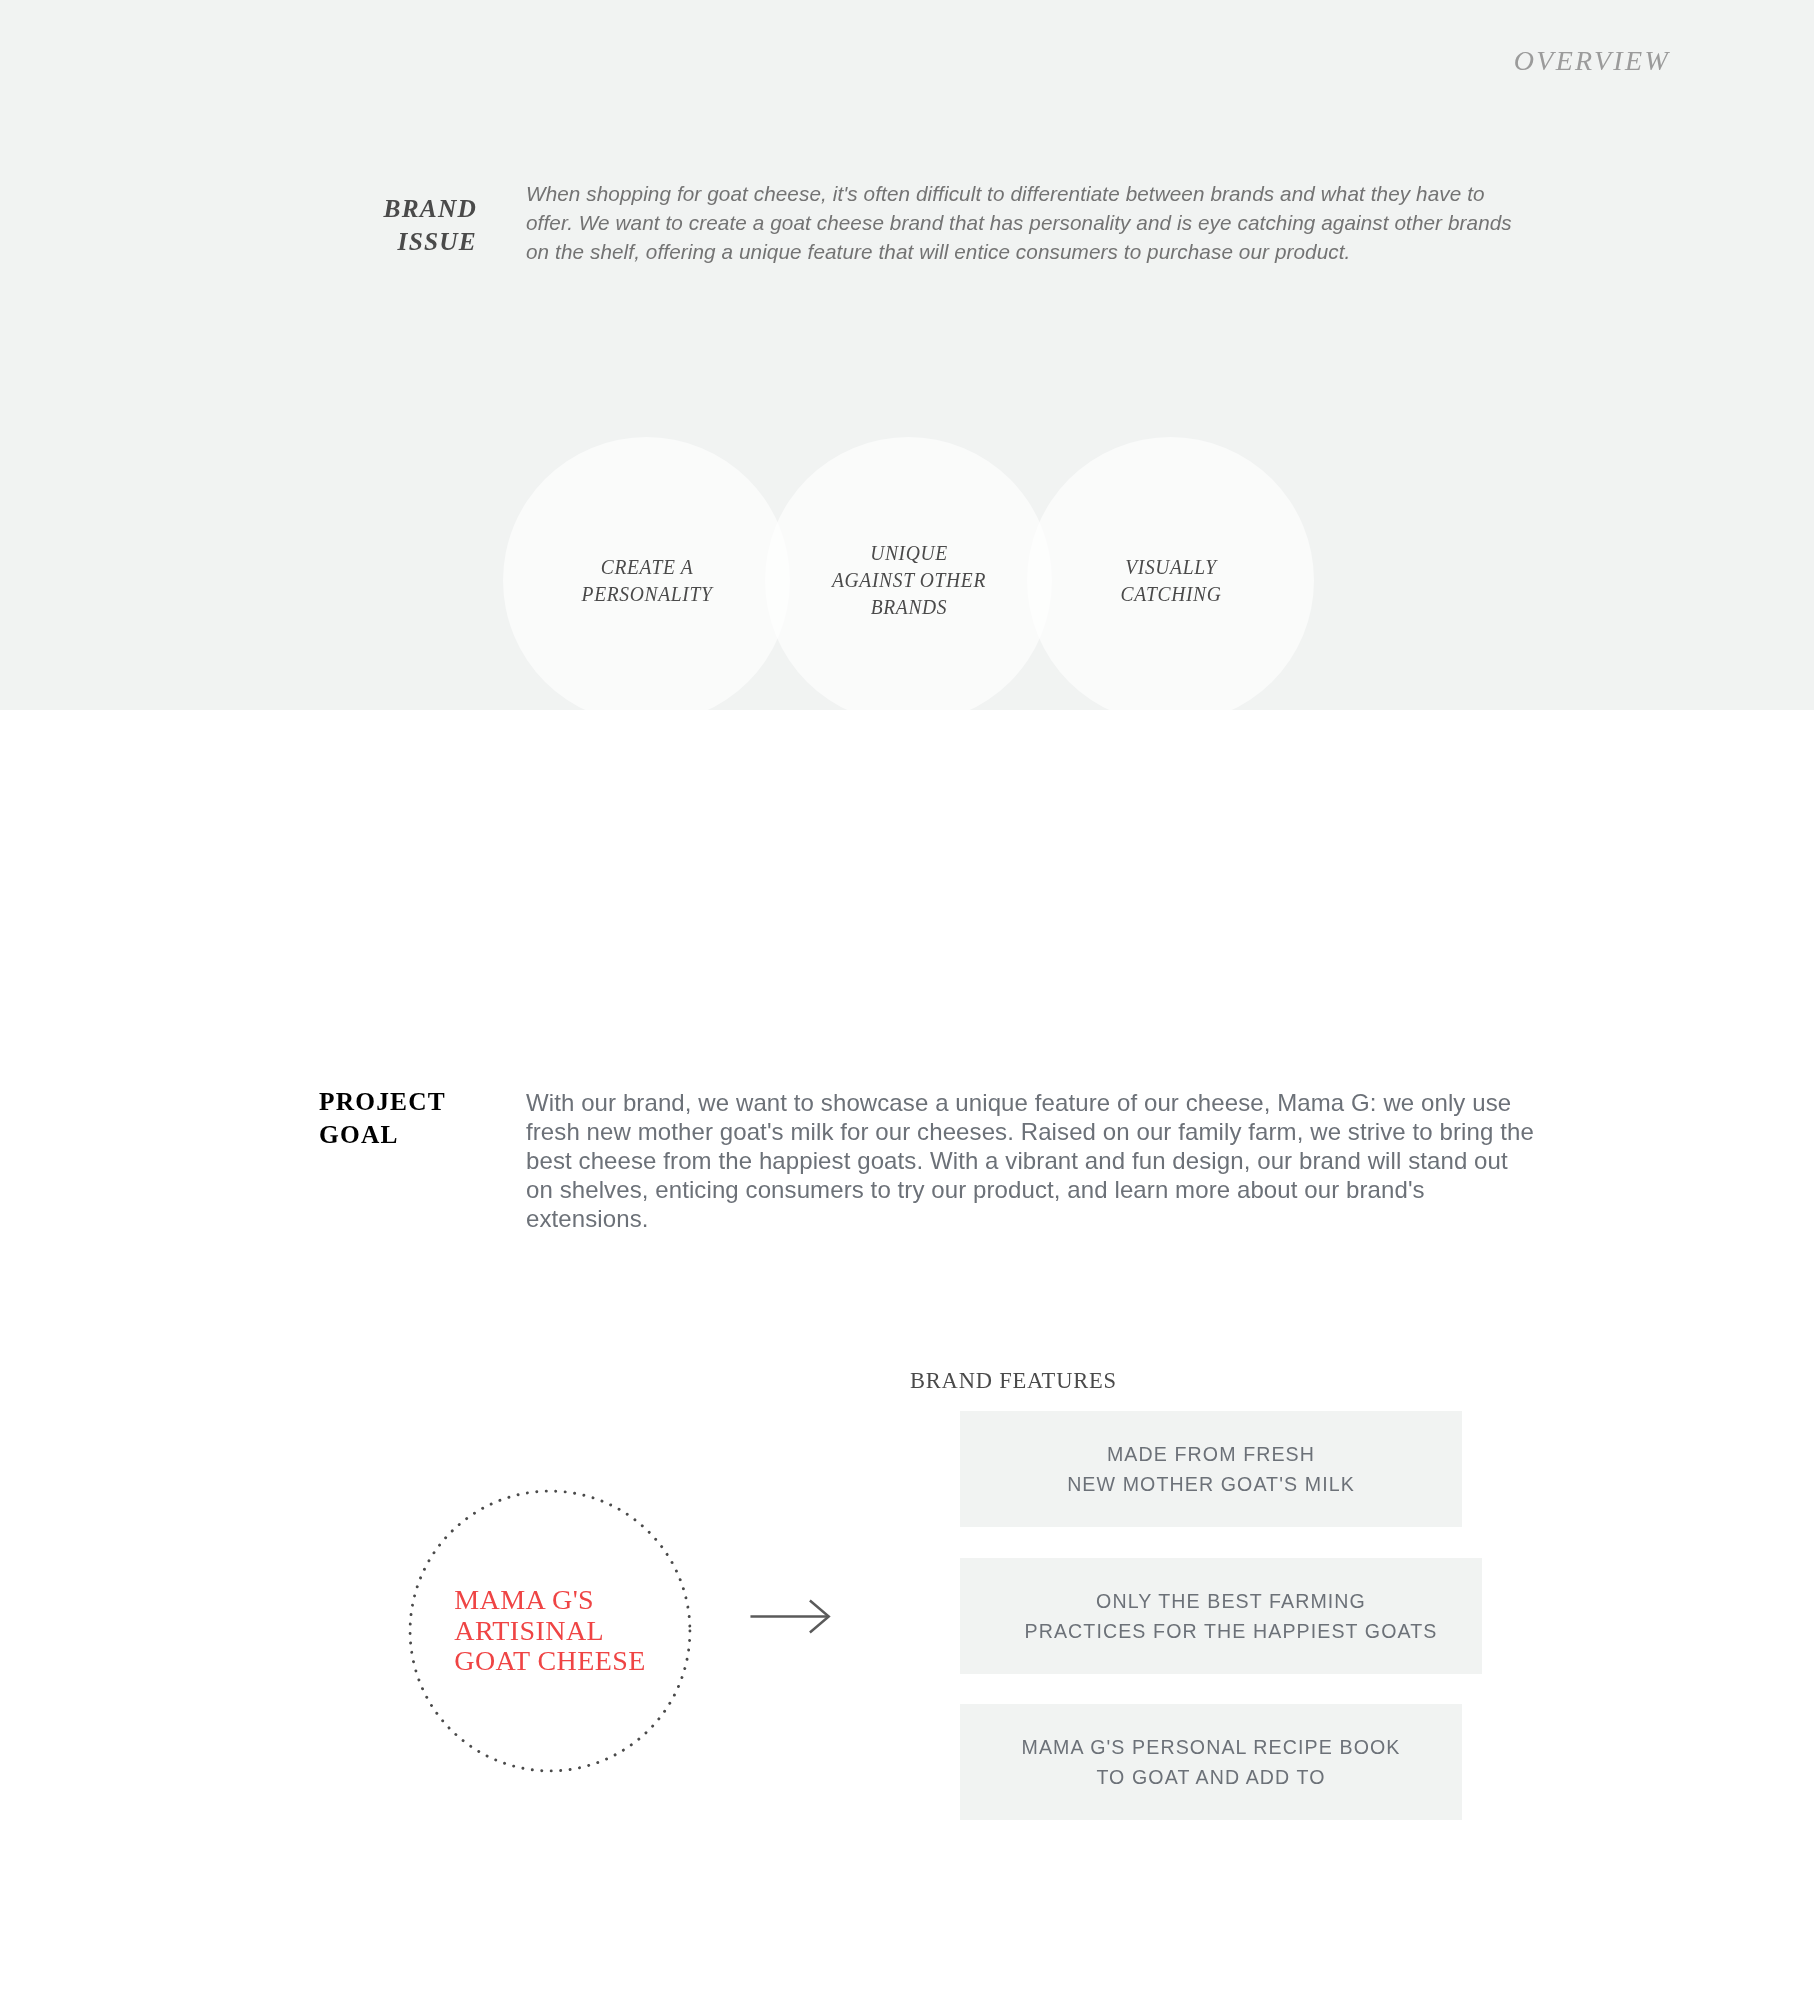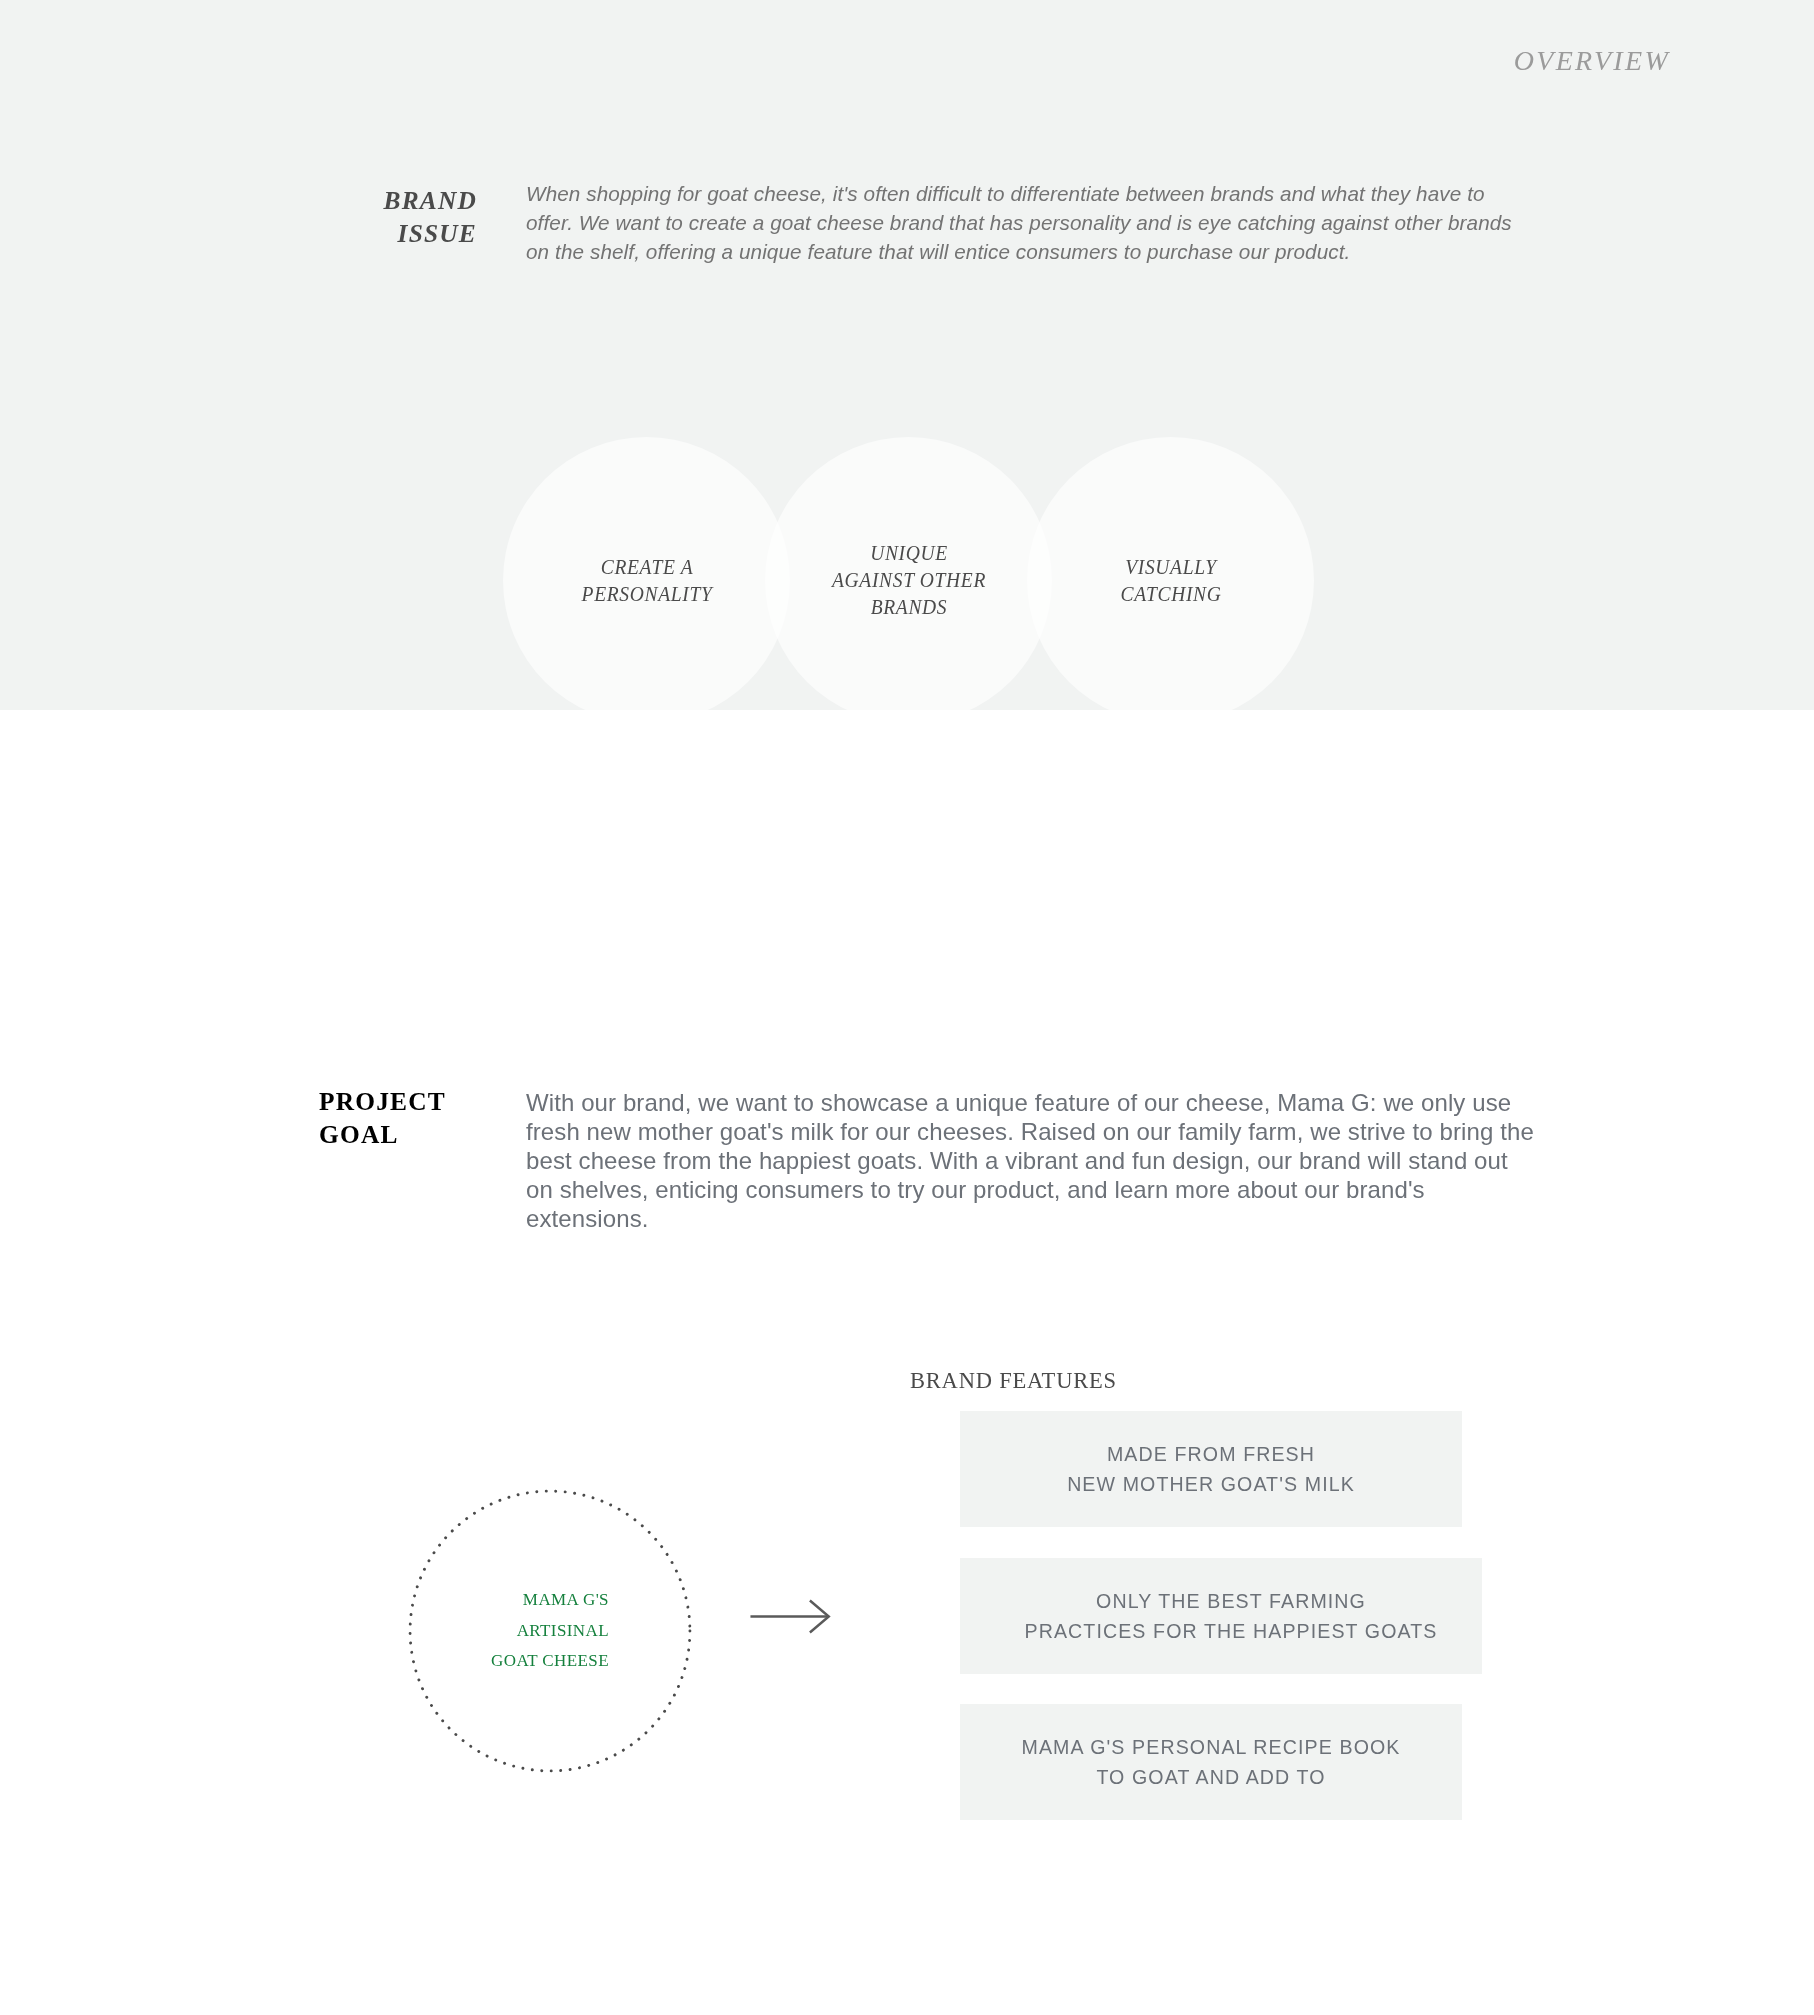--- a/index.html
+++ b/index.html
@@ -47,21 +47,21 @@
   
   .issue-block {
     position: absolute;
     left: 319px;
     top: 176px;
     width: 1190px;
   }
   .issue-heading {
     position: absolute;
     left: 0;
-    top: 8px;
+    top: 16px;
     width: 158px;
     text-align: right;
     font-family: "Liberation Serif", serif;
     font-weight: bold;
     font-size: 25.4px;
     line-height: 33px;
     letter-spacing: 1.2px;
     color: #4a4a4a;
   }
   .issue-heading span { display: block; }
@@ -183,25 +183,25 @@
   .dotted-circle-label {
     position: absolute;
     left: 0;
     top: 0;
     width: 290px;
     height: 290px;
     display: flex;
     align-items: center;
     justify-content: center;
     font-family: "Liberation Serif", serif;
-    font-size: 17px;
+    font-size: 28px;
     line-height: 30.5px;
     letter-spacing: 0.4px;
-    color: #15803d;
-    text-align: right;
+    color: #ef4444;
+    text-align: left;
   }
   .dotted-circle-label span { display: block; }
 
   .flow-arrow {
     position: absolute;
     left: 749px;
     top: 1596px;
     width: 87px;
     height: 41px;
   }

